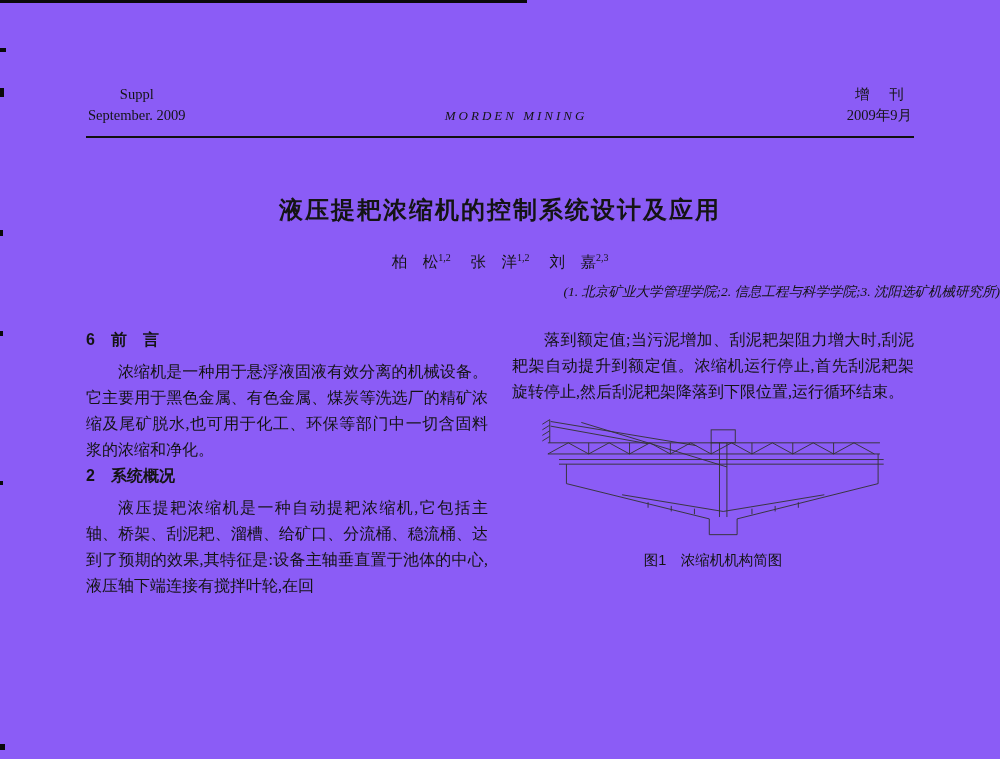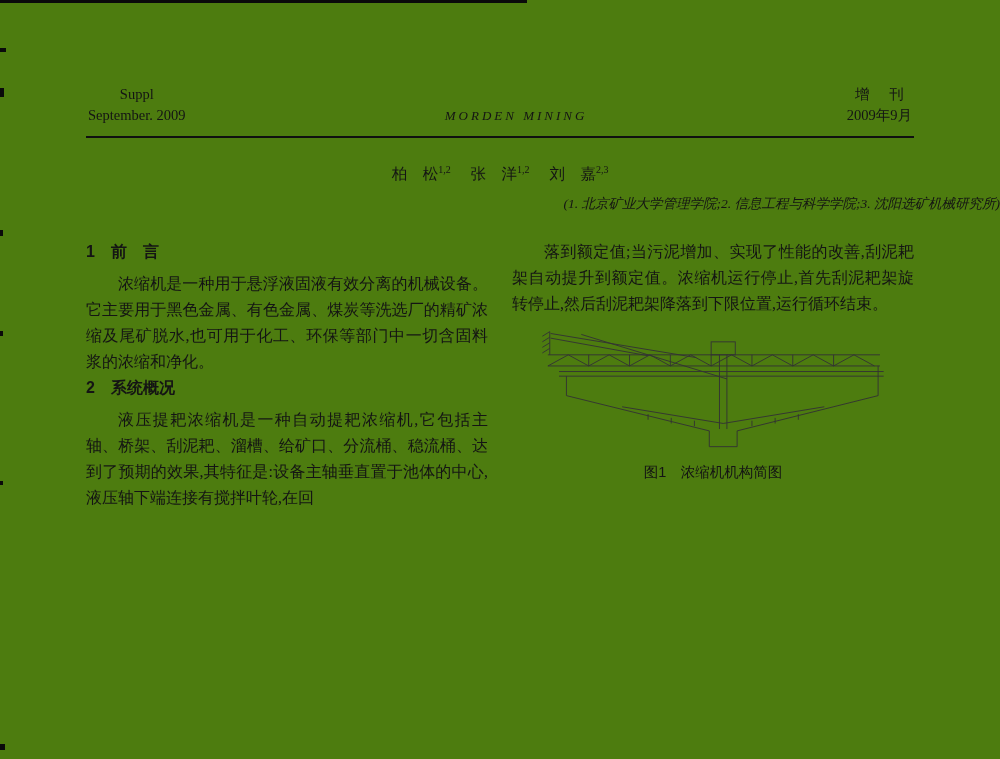--- a/index.html
+++ b/index.html
@@ -1,19 +1,19 @@
 <!DOCTYPE html>
 <html><head>
 <meta charset="utf-8">
 <style>
   html,body{margin:0;padding:0;background:#ffffff;}
   .page{
     position:relative;
     width:1000px;height:759px;
-    background:#4d7c0f;
+    background:#8b5cf6;
     overflow:hidden;
     color:#141414;
     font-family:"Liberation Serif","DejaVu Serif",serif;
   }
   
   .artifact{position:absolute;background:#0a0a0a;}
   
   .journal-header{
     display:flex;justify-content:space-between;align-items:flex-end;
     padding:84px 88px 0 88px;
@@ -75,41 +75,42 @@
       <div class="c2">MORDEN MINING</div>
     </div>
     <div class="jh-block jh-right">
       <div class="r1">增 刊</div>
       <div>2009年9月</div>
     </div>
   </header>
 
   <div class="rule"></div>
 
+  <h1 class="title">液压提耙浓缩机的控制系统设计及应用</h1>
 
   <div class="authors">
     <span class="author"><span>柏　松</span><sup>1,2</sup></span>
     <span class="author"><span>张　洋</span><sup>1,2</sup></span>
     <span class="author"><span>刘　嘉</span><sup>2,3</sup></span>
   </div>
 
   <div class="affiliation">(1. 北京矿业大学管理学院;2. 信息工程与科学学院;3. 沈阳选矿机械研究所)</div>
 
 
   <div class="columns">
 
     <div class="col">
-      <h2 class="sec-heading">1　前　言</h2>
+      <h2 class="sec-heading">6　前　言</h2>
       <p>浓缩机是一种用于悬浮液固液有效分离的机械设备。它主要用于黑色金属、有色金属、煤炭等洗选厂的精矿浓缩及尾矿脱水,也可用于化工、环保等部门中一切含固料浆的浓缩和净化。</p>
       <h2 class="sec-heading second">2　系统概况</h2>
       <p>液压提耙浓缩机是一种自动提耙浓缩机,它包括主轴、桥架、刮泥耙、溜槽、给矿口、分流桶、稳流桶、达到了预期的效果,其特征是:设备主轴垂直置于池体的中心,液压轴下端连接有搅拌叶轮,在回</p>
     </div>
 
     <div class="col">
-      <p>落到额定值;当污泥增加、实现了性能的改善,刮泥耙架自动提升到额定值。浓缩机运行停止,首先刮泥耙架旋转停止,然后刮泥耙架降落到下限位置,运行循环结束。</p>
+      <p>落到额定值;当污泥增加、刮泥耙架阻力增大时,刮泥耙架自动提升到额定值。浓缩机运行停止,首先刮泥耙架旋转停止,然后刮泥耙架降落到下限位置,运行循环结束。</p>
 
       <figure>
         <svg viewBox="0 0 380 138" aria-hidden="true">
           <g stroke="#333" stroke-width="1" fill="none">
 
             <line x1="14" y1="5" x2="14" y2="30"></line>
             <line x1="6" y1="10" x2="14" y2="5"></line>
             <line x1="6" y1="16" x2="14" y2="11"></line>
             <line x1="6" y1="22" x2="14" y2="17"></line>
             <line x1="6" y1="28" x2="14" y2="23"></line>

